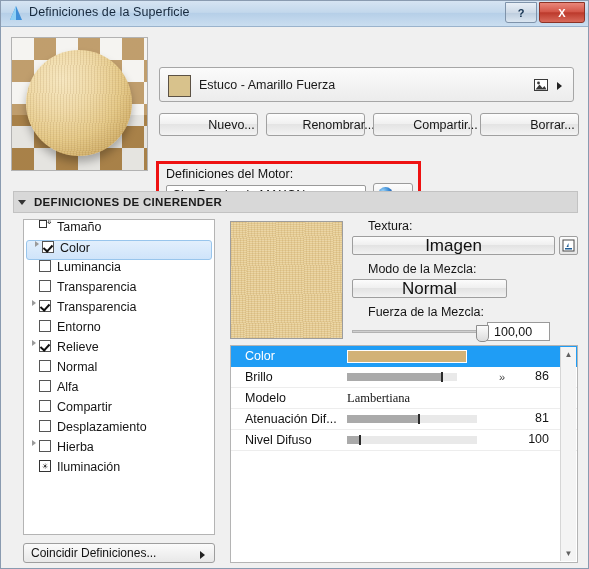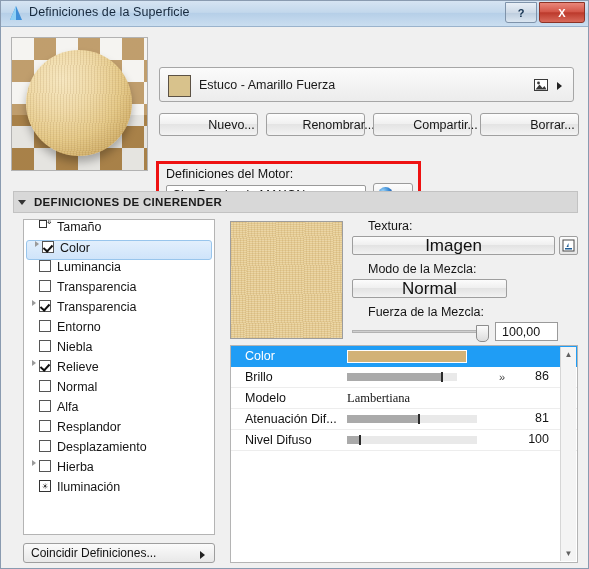--- a/index.html
+++ b/index.html
@@ -196,21 +196,21 @@
   }
   .texrow{display:flex;gap:4px;align-items:center;margin-bottom:7px;}
   .texrow .wbtn{flex:1;}
   .loadico{
     width:19px;height:19px;box-sizing:border-box;flex:0 0 19px;
     background:linear-gradient(to bottom,#fcfcfc,#e6e6e6);
     border:1px solid #9e9e9e;border-radius:2px;
     display:flex;align-items:center;justify-content:center;font-size:10px;color:#1d5c96;cursor:pointer;
   }
   .modebtn{width:155px;margin-bottom:7px;}
-  .strengthrow{display:flex;align-items:center;gap:8px;}
+  .strengthrow{display:flex;align-items:center;gap:0;}
   .slider{
     position:relative;width:135px;height:14px;display:flex;align-items:center;
   }
   .slider .track{width:100%;height:3px;background:#cfcfcf;border:1px solid #b2b2b2;box-sizing:border-box;}
   .slider .knob{
     position:absolute;width:11px;height:15px;top:0;
     background:linear-gradient(to bottom,#fbfbfb,#dcdcdc);
     border:1px solid #8d8d8d;border-radius:0 0 5px 5px;
   }
   .numfield{
@@ -349,45 +349,40 @@
         </span>
         <span class="cb on"></span>
         <span>Transparencia</span>
       </div>
       <div class="chan">
         <span class="exp"></span>
         <span class="cb"></span>
         <span>Entorno</span>
       </div>
       <div class="chan">
-        <span class="exp"></span>
-        <span class="cb"></span>
-        <span>Niebla</span>
-      </div>
-      <div class="chan">
         <span class="exp">
           <i></i>
         </span>
         <span class="cb on"></span>
         <span>Relieve</span>
       </div>
       <div class="chan">
         <span class="exp"></span>
         <span class="cb"></span>
         <span>Normal</span>
       </div>
       <div class="chan">
         <span class="exp"></span>
         <span class="cb"></span>
         <span>Alfa</span>
       </div>
       <div class="chan">
         <span class="exp"></span>
         <span class="cb"></span>
-        <span>Resplandor</span>
+        <span>Compartir</span>
       </div>
       <div class="chan">
         <span class="exp"></span>
         <span class="cb"></span>
         <span>Desplazamiento</span>
       </div>
       <div class="chan">
         <span class="exp">
           <i></i>
         </span>

